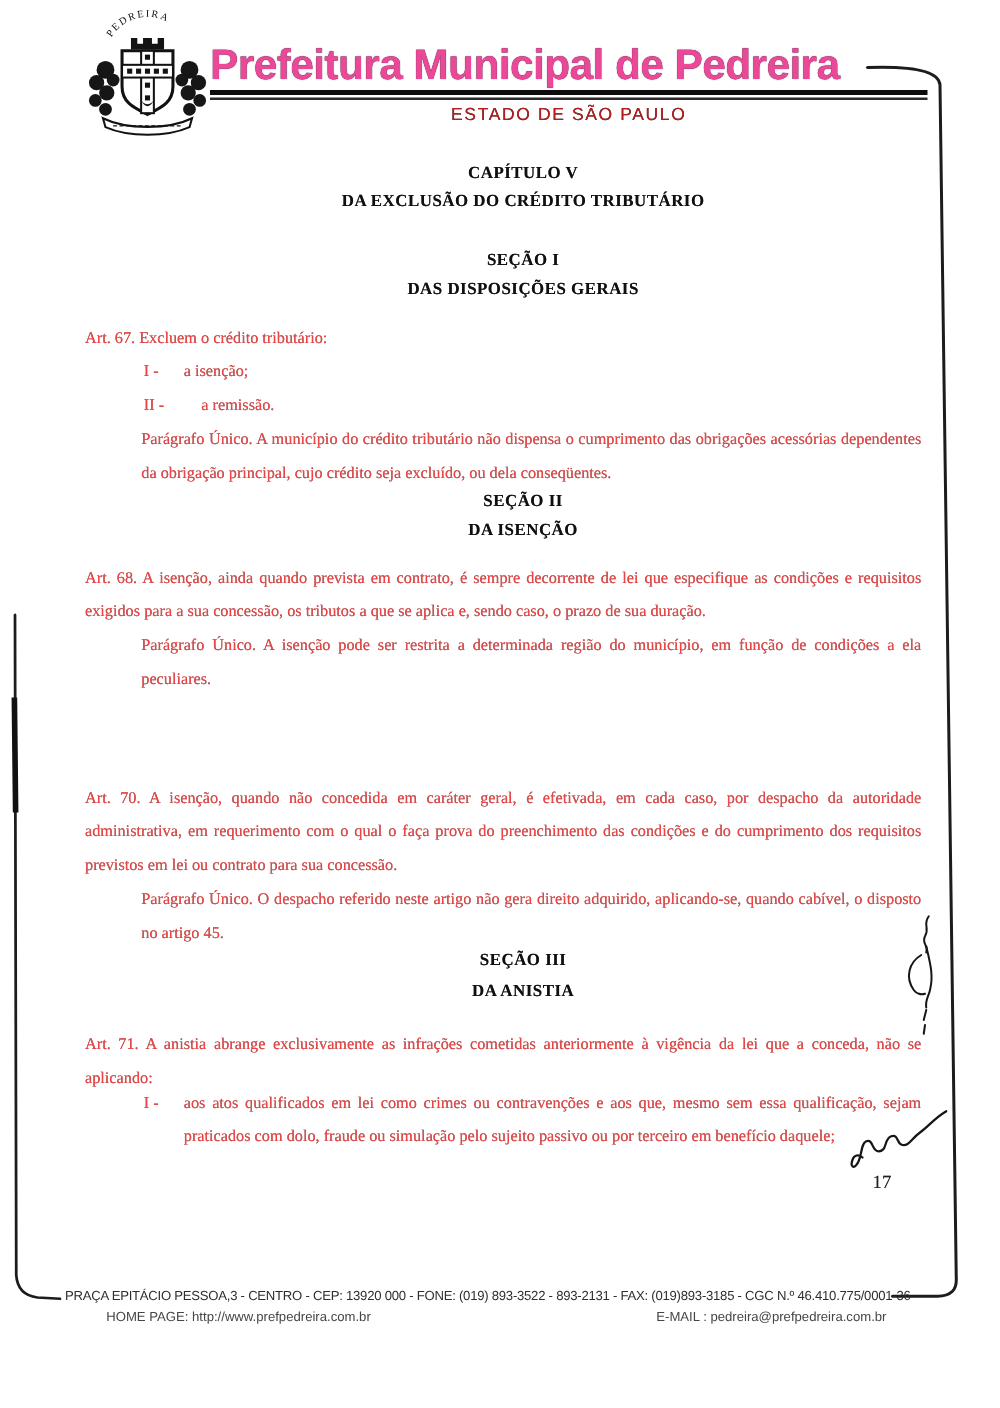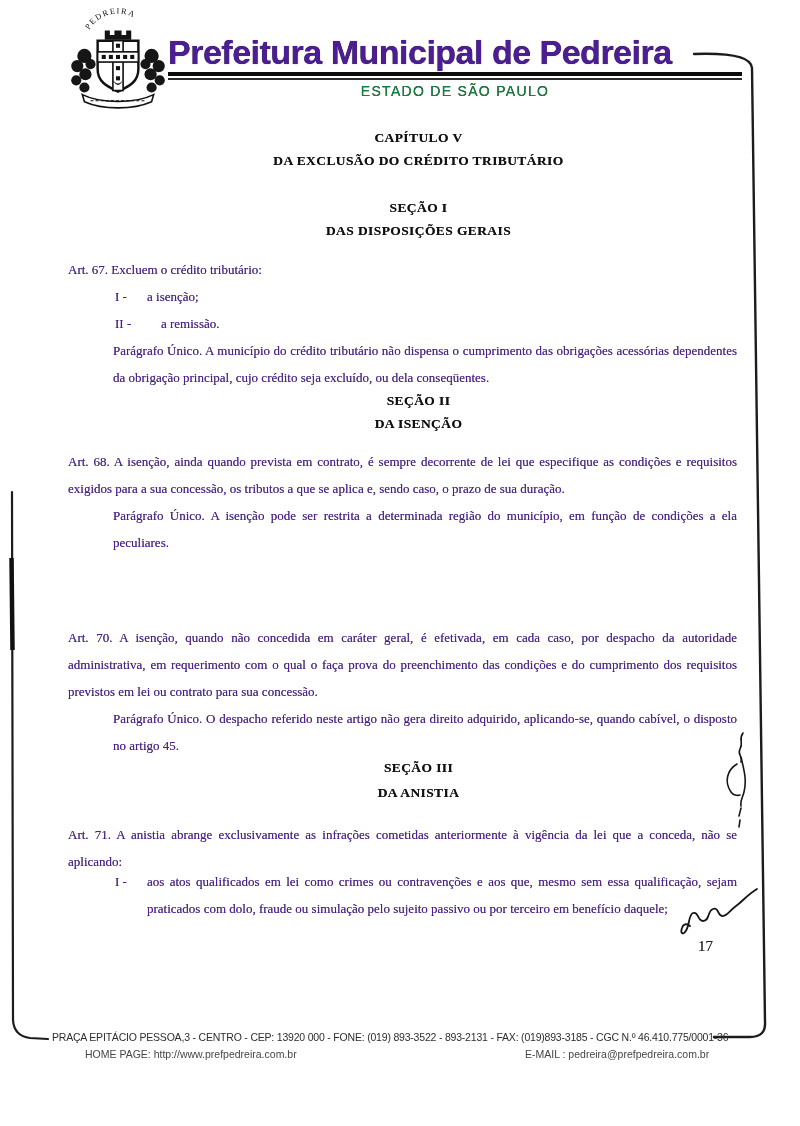--- a/index.html
+++ b/index.html
@@ -2,32 +2,32 @@
 <html><head>
 <meta charset="utf-8">
 <style>
   html,body{margin:0;padding:0;background:#ffffff;}
   .page{position:relative;width:800px;height:1126px;background:#ffffff;overflow:hidden;
         font-family:"Liberation Serif",serif;}
   .abs{position:absolute;}
 
   
   .brand-title{font-family:"Liberation Sans",sans-serif;font-weight:700;font-size:34px;
-               color:#4c1d95;letter-spacing:-0.5px;white-space:nowrap;
+               color:#ec4899;letter-spacing:-0.5px;white-space:nowrap;
                text-shadow:0 0 0.7px #000;}
   .rule-thick{height:4px;background:#0c0c0c;}
   .rule-thin{height:2px;background:#2a2a2a;margin-top:2px;}
-  .brand-sub{font-family:"Liberation Sans",sans-serif;font-size:14px;color:#15803d;
+  .brand-sub{font-family:"Liberation Sans",sans-serif;font-size:14px;color:#b91c1c;
              letter-spacing:1.3px;text-align:center;text-shadow:0 0 0.3px #333;}
 
   
   .heading{font-family:"Liberation Serif",serif;font-weight:bold;font-size:13.5px;color:#101010;
            text-align:center;letter-spacing:0.4px;text-shadow:0 0 0.45px rgba(0,0,0,.6);
            width:669px;left:84px;}
-  .body-text{font-size:13px;line-height:27px;color:#4c1d95;text-align:justify;
+  .body-text{font-size:13px;line-height:27px;color:#ef4444;text-align:justify;
              text-shadow:0 0 0.4px rgba(0,0,0,.55);}
   .caput{left:68px;width:669px;}
   .paragrafo{left:113px;width:624px;}
   .item-row{left:115px;width:622px;display:flex;}
   .item-num{width:32px;flex:0 0 32px;}
   .item-text{flex:1;text-align:justify;}
   .pagenum{font-size:15px;color:#222222;text-shadow:0 0 0.4px rgba(0,0,0,.5);}
 
   
   .footer-line1{font-family:"Liberation Sans",sans-serif;font-size:10.5px;letter-spacing:-0.2px;

